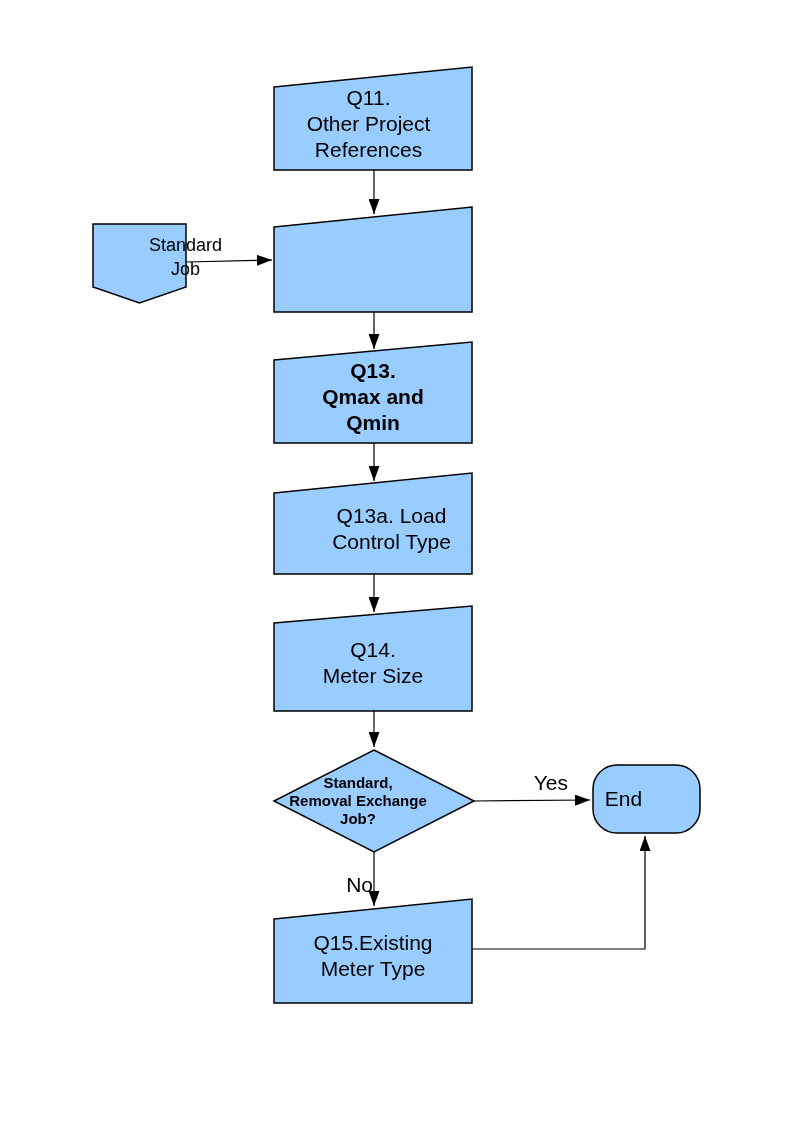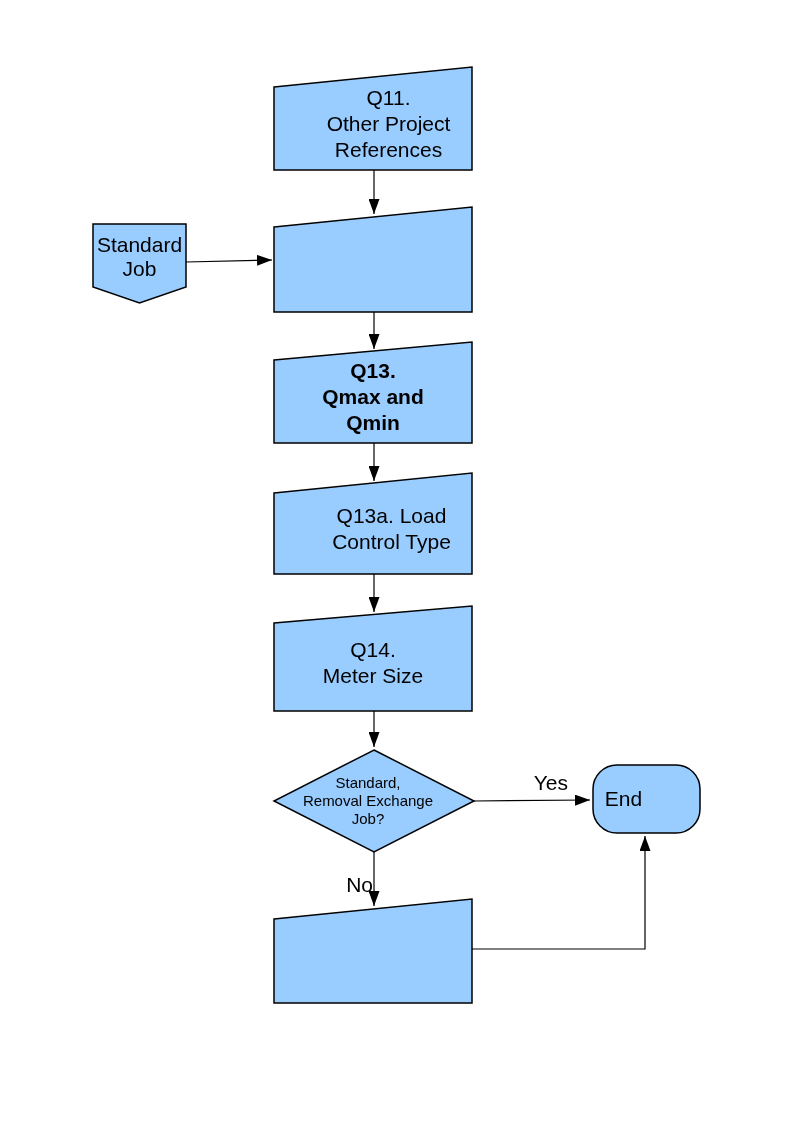--- a/index.html
+++ b/index.html
@@ -37,22 +37,23 @@
     display: flex;
     align-items: center;
     justify-content: center;
     text-align: center;
     white-space: pre-line;
     font-size: 21px;
     line-height: 26px;
     color: #000000;
   }
   .label.small {
-    font-size: 21px;
+    font-size: 18px;
     line-height: 24px;
+    margin-left: 46px;
   }
   .label.tiny {
     font-size: 15px;
     line-height: 18px;
   }
   .edge-label {
     position: absolute;
     text-align: right;
     font-size: 21px;
     line-height: 24px;
@@ -85,42 +86,44 @@
     <path class="connector" d="M186,262 L272,260" marker-end="url(#arrowhead)"></path>
     <path class="connector" d="M374,312 L374,349" marker-end="url(#arrowhead)"></path>
     <path class="connector" d="M374,443 L374,481" marker-end="url(#arrowhead)"></path>
     <path class="connector" d="M374,574 L374,612" marker-end="url(#arrowhead)"></path>
     <path class="connector" d="M374,711 L374,747" marker-end="url(#arrowhead)"></path>
     <path class="connector" d="M474,801 L590,800" marker-end="url(#arrowhead)"></path>
     <path class="connector" d="M374,852 L374,906" marker-end="url(#arrowhead)"></path>
     <polyline class="connector" points="472,949 645,949 645,836" marker-end="url(#arrowhead)"></polyline>
   </svg>
 
-  <div class="label" style="left:288px; top:77px; width:201px; height:93px;">Q11.
+  <div class="label" style="left:268px; top:77px; width:201px; height:93px;">Q11.
 Other Project
 References</div>
 
   <div class="label small" style="left:93px; top:224px; width:93px; height:66px;">Standard
 Job</div>
 
 
   <div class="label" style="left:274px; top:351px; width:198px; height:92px;font-weight:bold;">Q13.
 Qmax and
 Qmin</div>
 
   <div class="label" style="left:274px; top:483px; width:235px; height:91px;">Q13a. Load
 Control Type</div>
 
   <div class="label" style="left:274px; top:614px; width:198px; height:97px;">Q14.
 Meter Size</div>
 
-  <div class="label tiny" style="left:268px; top:757px; width:200px; height:88px;">Standard,
+  <div class="label tiny" style="left:258px; top:757px; width:200px; height:88px;font-weight:bold;">Standard,
 Removal Exchange
 Job?</div>
 
+  <div class="label" style="left:274px; top:909px; width:198px; height:94px;">Q15.Existing
+Meter Type</div>
 
   <div class="label" style="left:570px; top:765px; width:107px; height:68px;">End</div>
 
   <div class="edge-label" style="left:478px; top:771px; width:90px;">Yes</div>
 
   <div class="edge-label" style="left:318px; top:873px; width:55px;">No</div>
 
 </div>
 
 </body></html>

